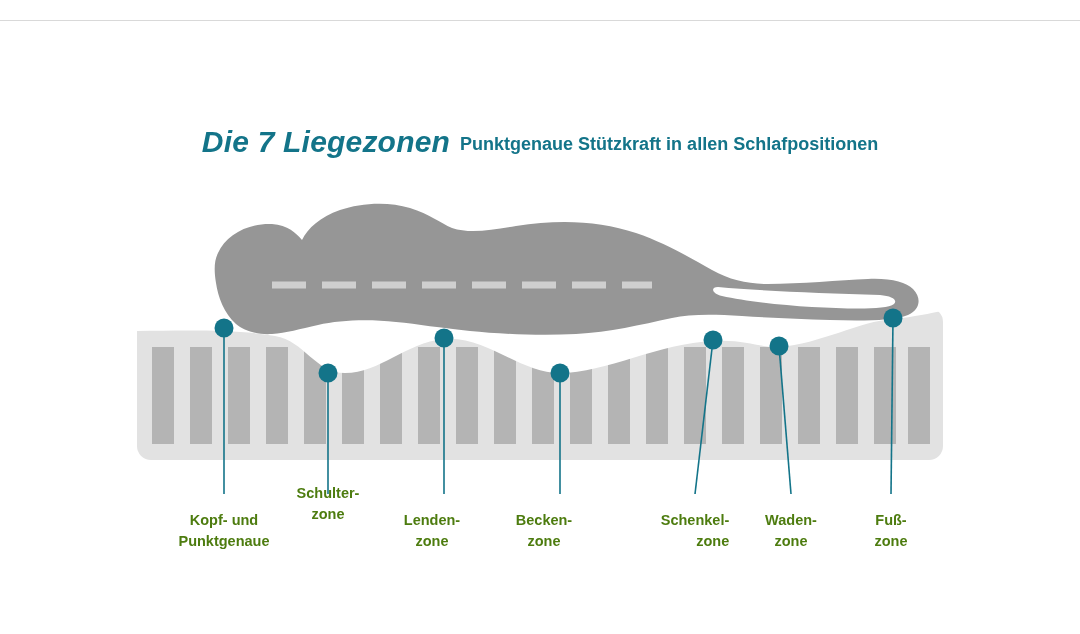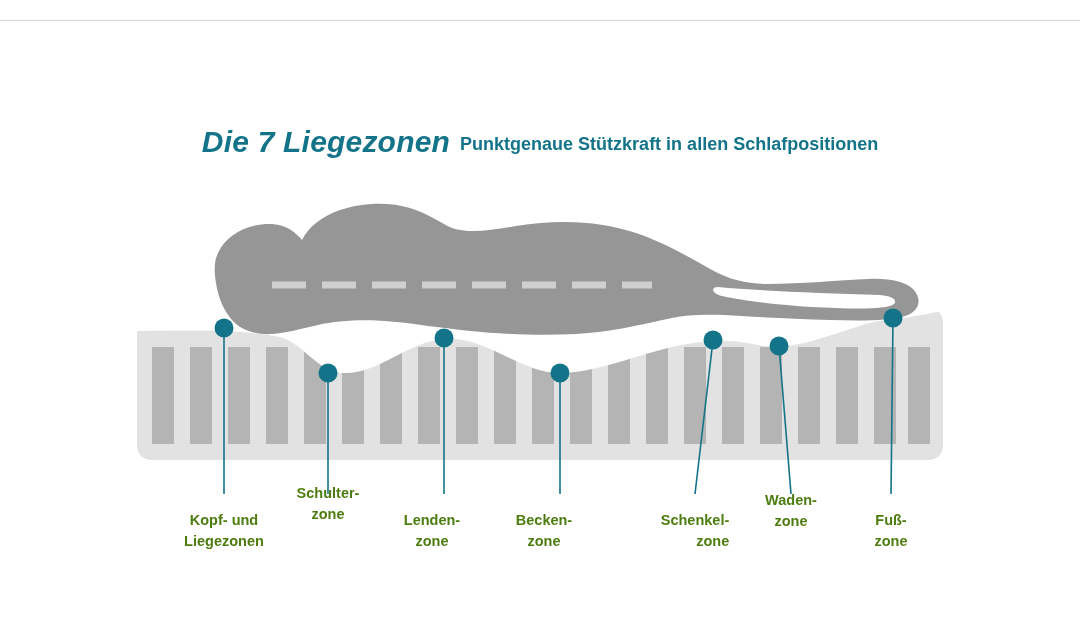--- a/index.html
+++ b/index.html
@@ -159,39 +159,39 @@
         <line x1="779" y1="325" x2="791" y2="473" stroke="#137489" stroke-width="1.6"></line>
         <circle cx="779" cy="325" r="9.5" fill="#137489"></circle>
         <line x1="893" y1="297" x2="891" y2="473" stroke="#137489" stroke-width="1.6"></line>
         <circle cx="893" cy="297" r="9.5" fill="#137489"></circle>
       </g>
   </svg>
 
   <div id="labels">
       <div class="zone-label" style="left: 224px; top: 489px;">
         <div>Kopf- und</div>
-        <div>Liegezonen</div>
+        <div>Punktgenaue</div>
       </div>
       <div class="zone-label" style="left: 328px; top: 462px;">
         <div>Schulter-</div>
         <div>zone</div>
       </div>
       <div class="zone-label" style="left: 432px; top: 489px;">
         <div>Lenden-</div>
         <div>zone</div>
       </div>
       <div class="zone-label" style="left: 544px; top: 489px;">
         <div>Becken-</div>
         <div>zone</div>
       </div>
       <div class="zone-label" style="left: 695px; top: 489px; text-align: right;">
         <div>Schenkel-</div>
         <div>zone</div>
       </div>
-      <div class="zone-label" style="left: 791px; top: 469px;">
+      <div class="zone-label" style="left: 791px; top: 489px;">
         <div>Waden-</div>
         <div>zone</div>
       </div>
       <div class="zone-label" style="left: 891px; top: 489px;">
         <div>Fuß-</div>
         <div>zone</div>
       </div>
     </div>
 
 </div>

